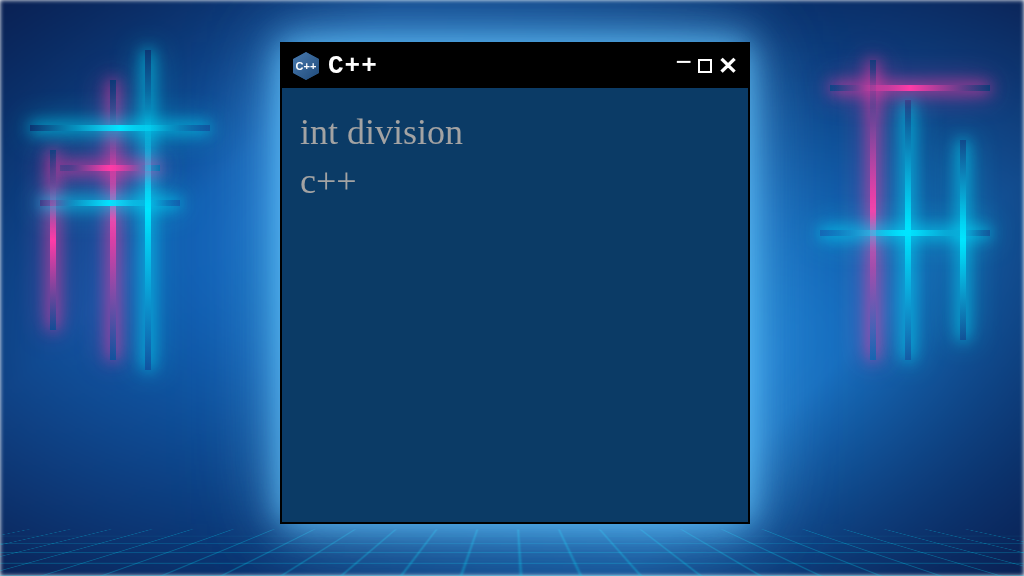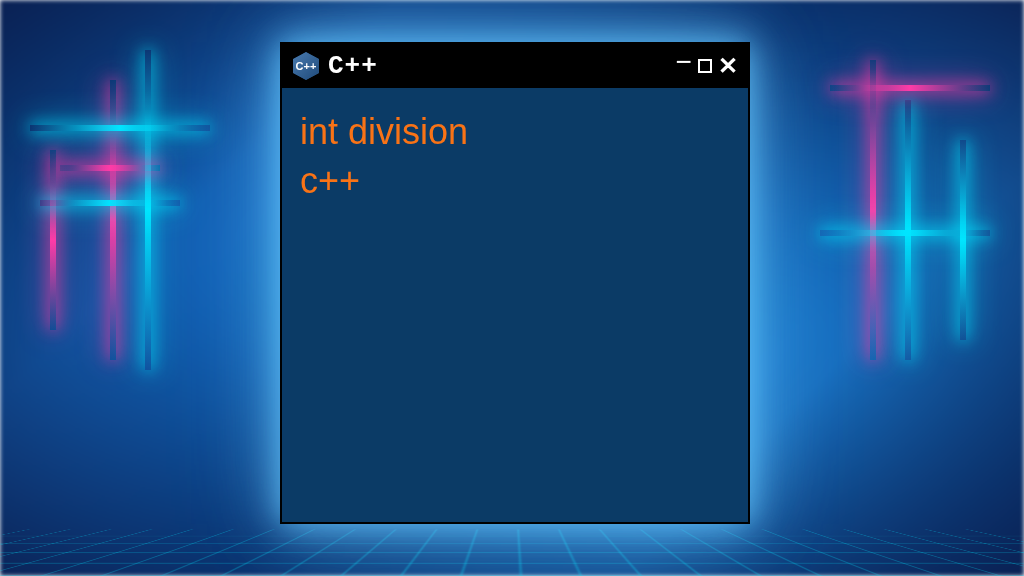--- a/index.html
+++ b/index.html
@@ -165,22 +165,22 @@
       border: 2px solid #fff;
     }
     
     .ctrl-close {
       font-size: 24px;
       font-weight: bold;
     }
     
     .content {
       padding: 20px 18px;
-      color: #f97316;
-      font-family: Liberation Sans, sans-serif;
+      color: #a3a3a3;
+      font-family: Liberation Serif, serif;
       font-size: 36px;
       line-height: 1.35;
       letter-spacing: 0px;
     }
     
     .content-line {
       white-space: pre;
     }
   </style>
 </head>

